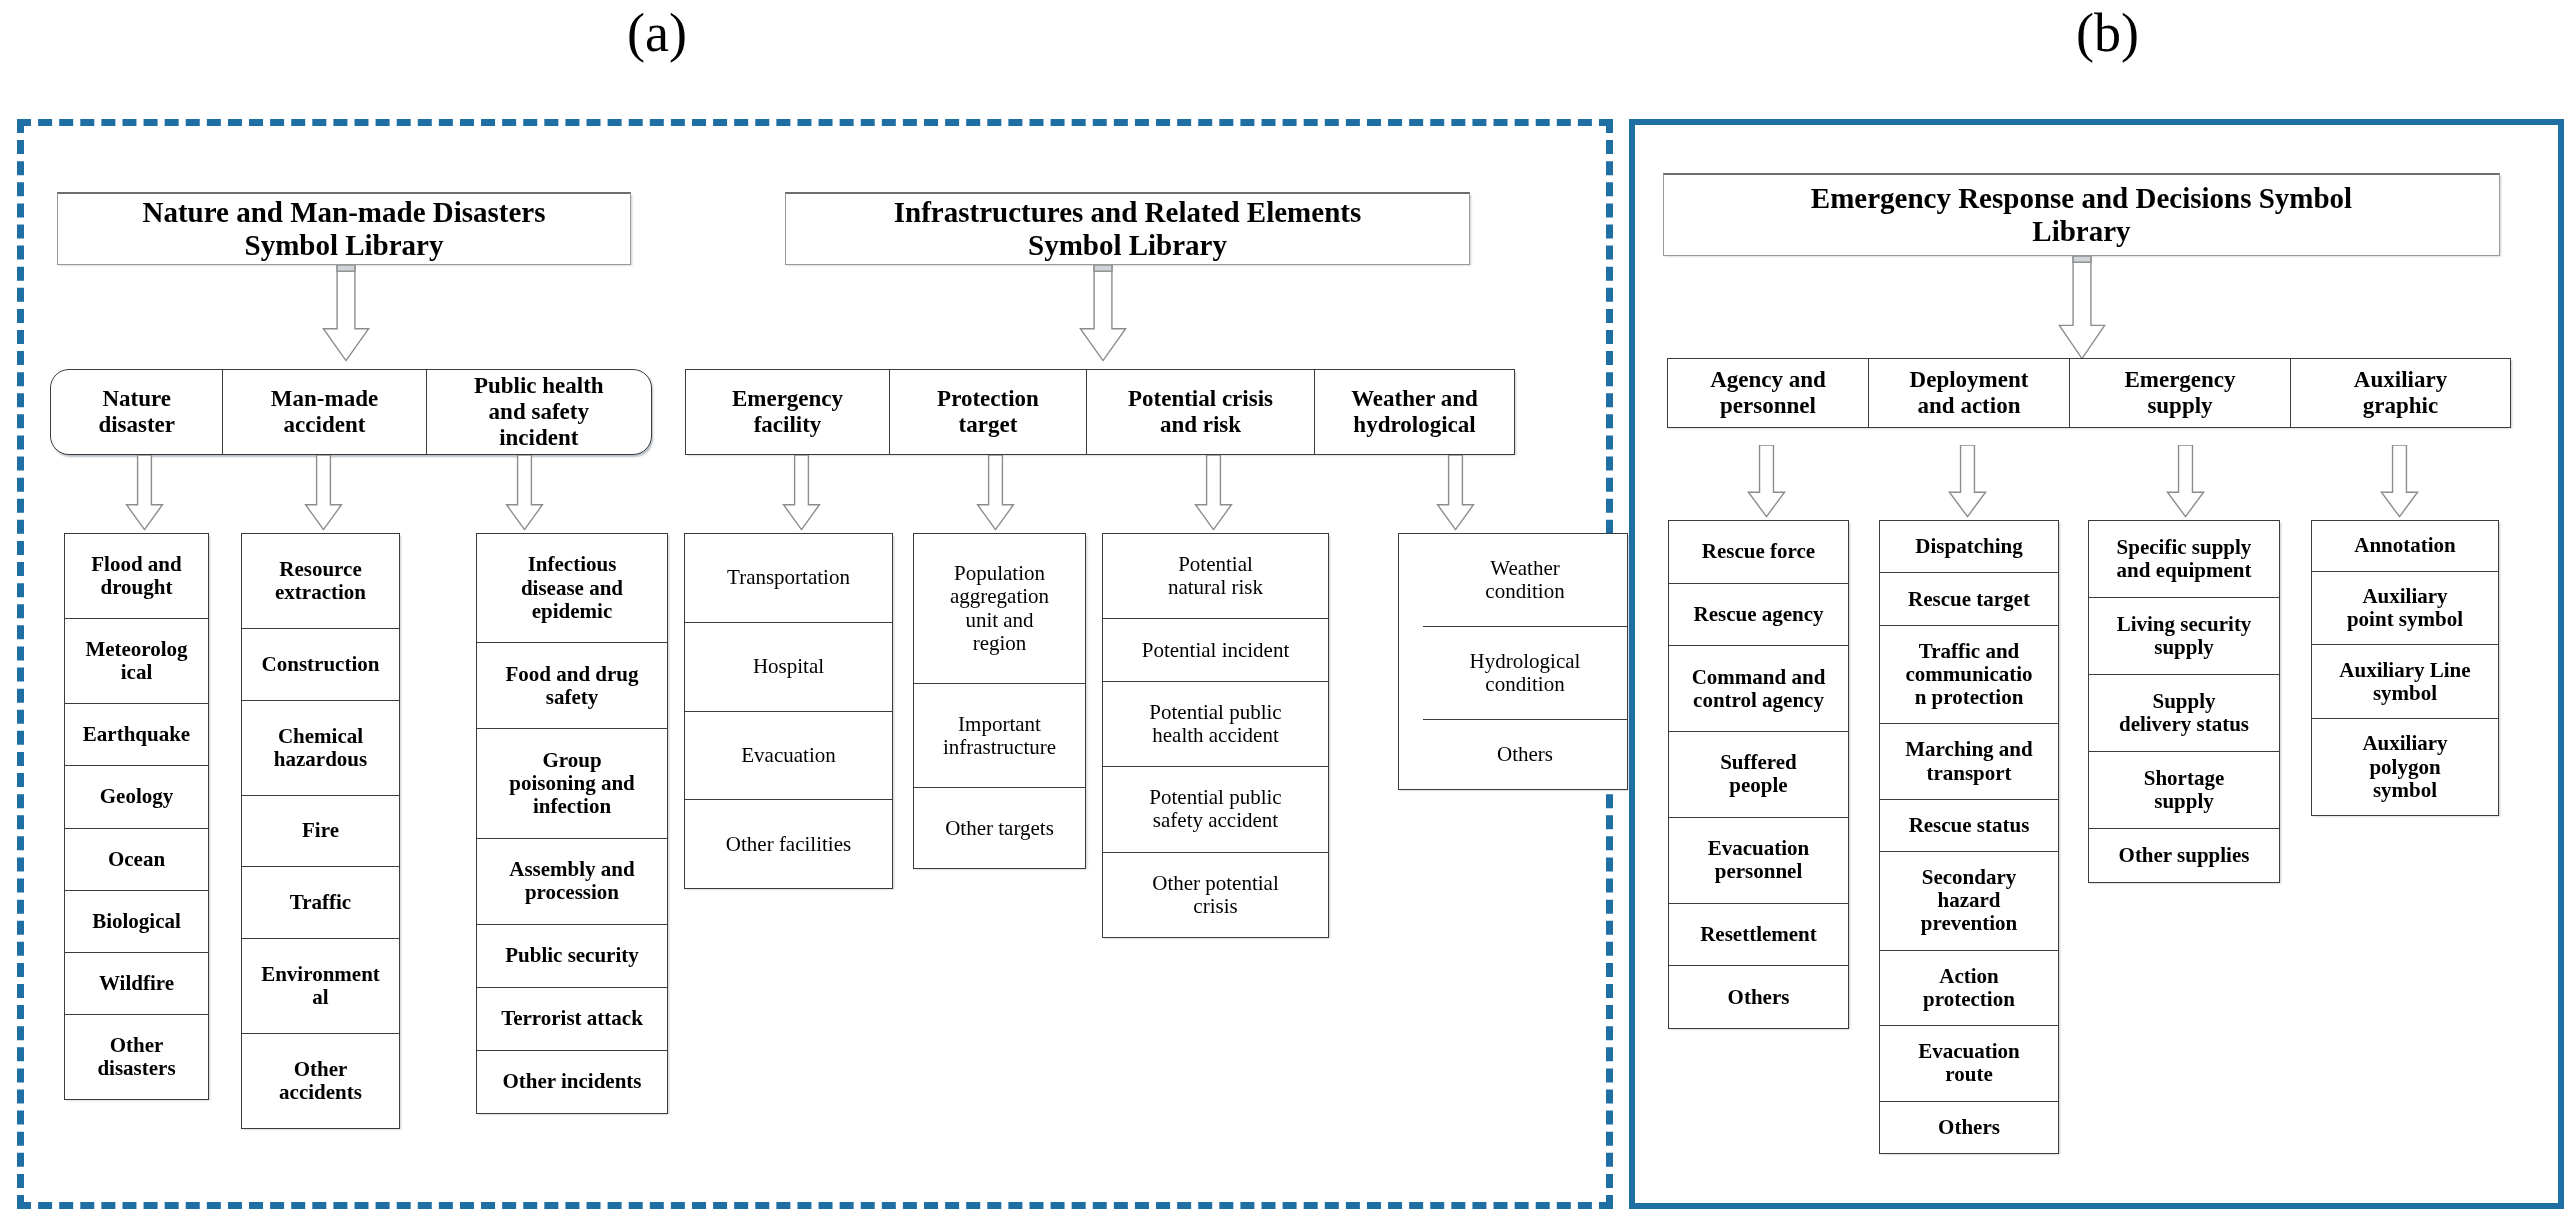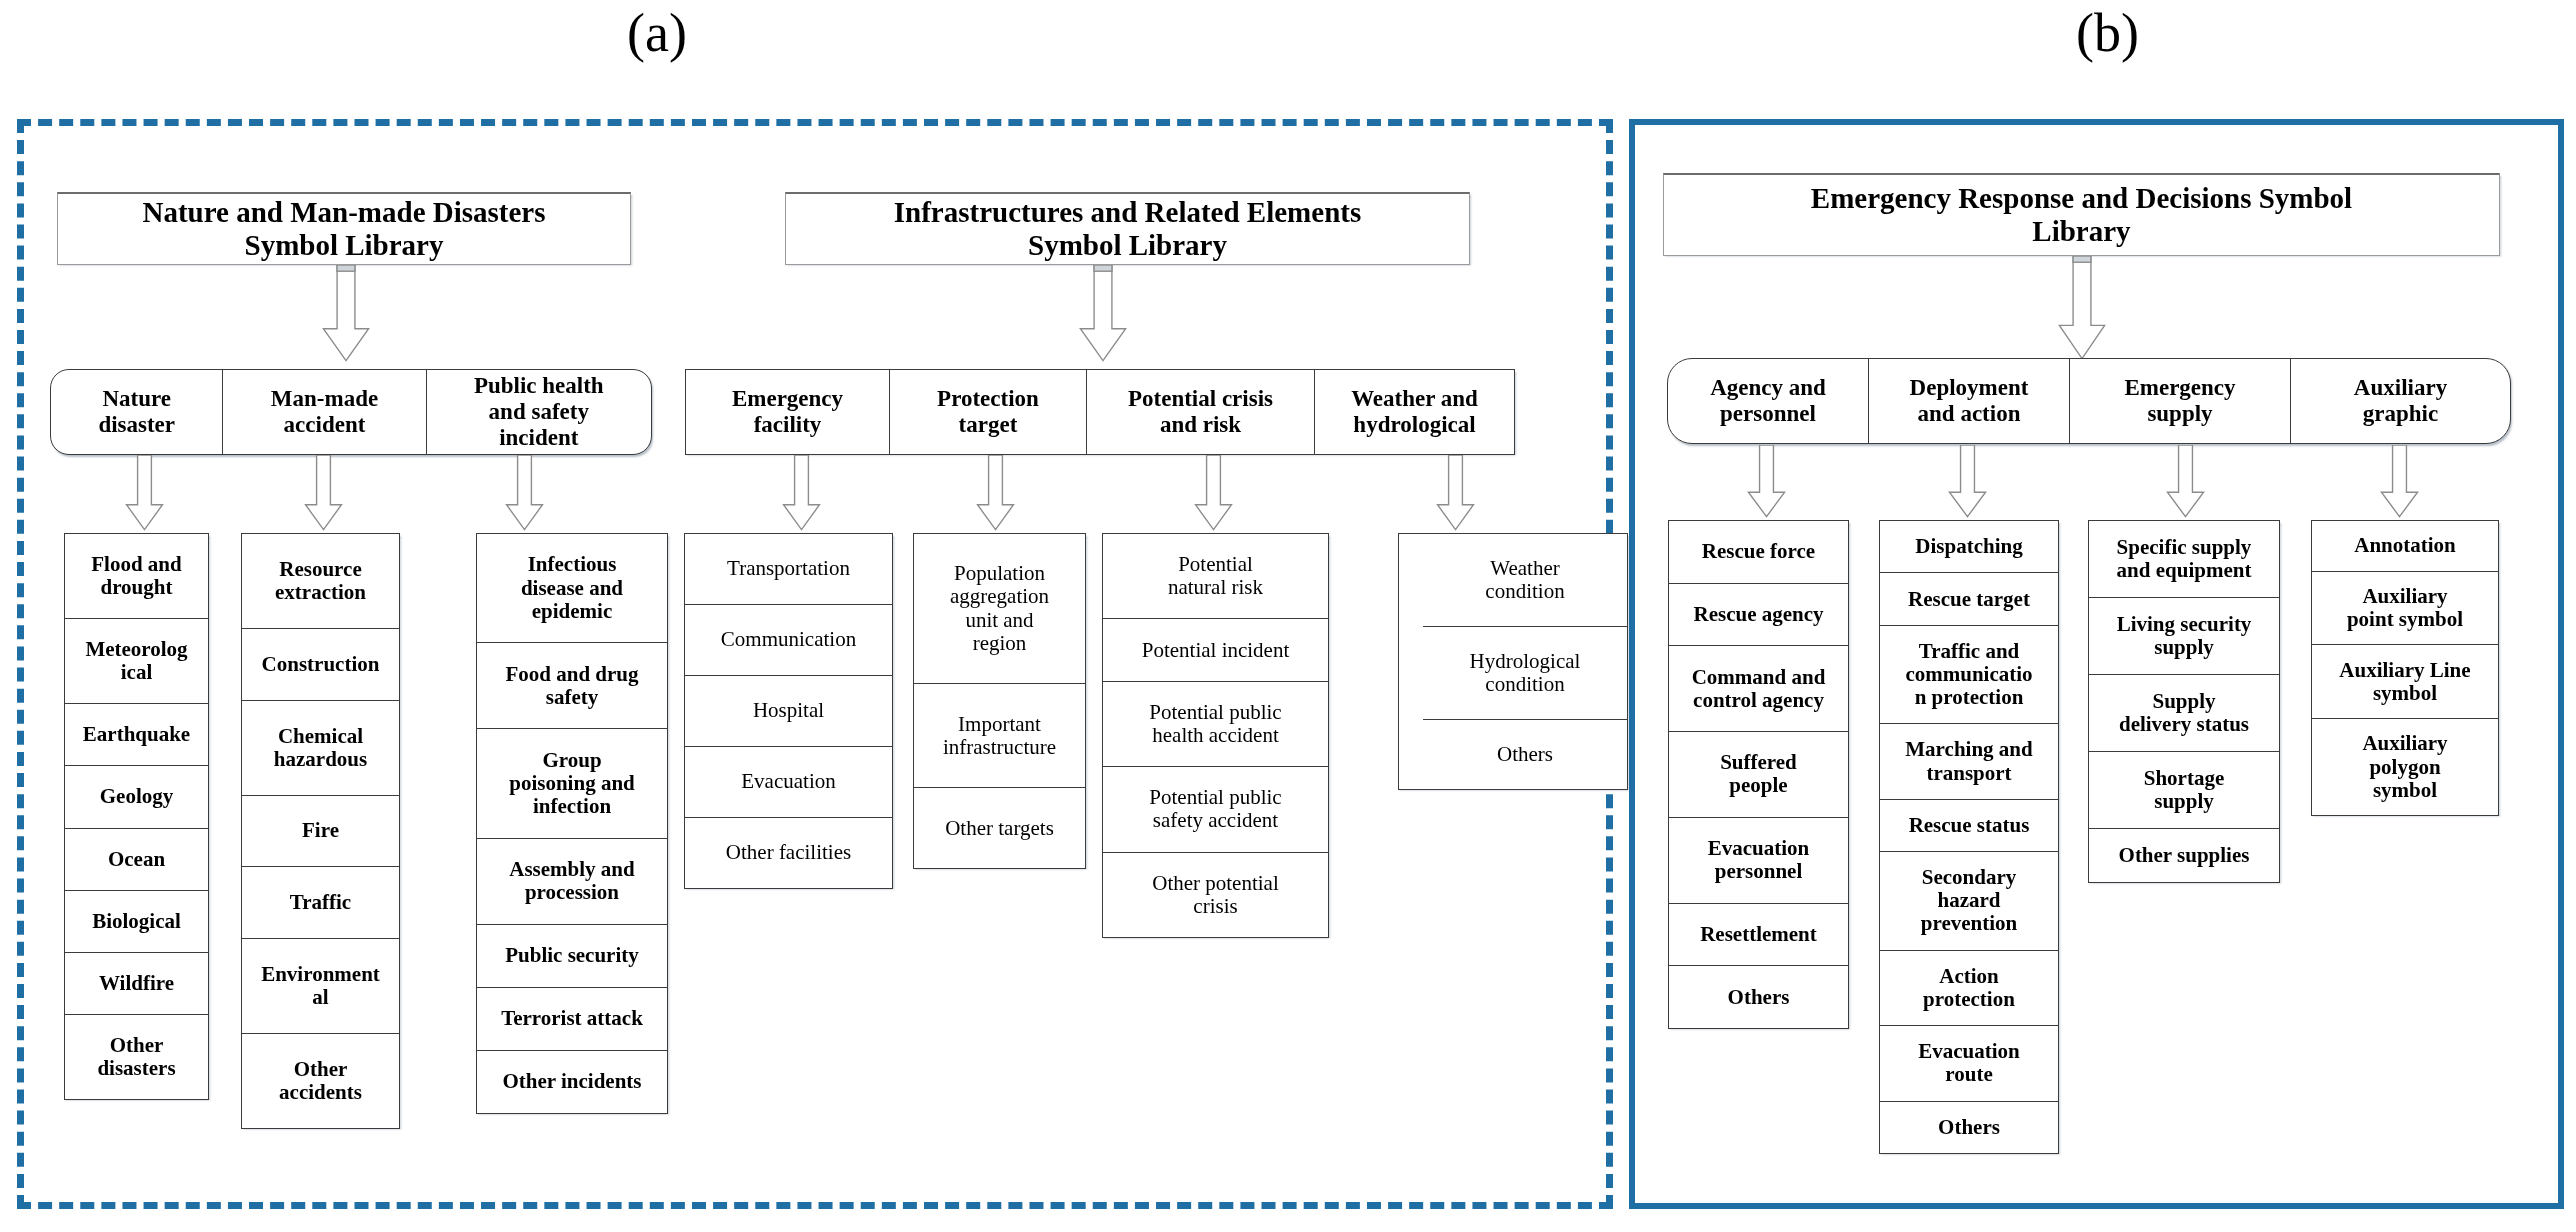--- a/index.html
+++ b/index.html
@@ -173,21 +173,20 @@
     </svg>
 </div>
 <div class="arrow" style="left:1436px;top:455px;width:39px;height:76px;">
   <svg viewBox="0 0 56 110">
       <polygon points="18,0 38,0 38,72 54,72 28,108 2,72 18,72" fill="#fff" stroke="#8c8c8c" stroke-width="2"></polygon>
     </svg>
 </div>
 
 <div class="stack" style="left:684px;top:533px;width:209px;height:356px;">
   <div class="item">Transportation</div>
-  <div class="item">Communication</div>
   <div class="item">Hospital</div>
   <div class="item">Evacuation</div>
   <div class="item">Other facilities</div>
 </div>
 
 <div class="stack" style="left:913px;top:533px;width:173px;height:336px;">
   <div class="item">Population<br>aggregation<br>unit and<br>region</div>
   <div class="item">Important<br>infrastructure</div>
   <div class="item">Other targets</div>
 </div>
@@ -210,21 +209,21 @@
 
 <div class="box title-box" style="left:1663px;top:173px;width:837px;height:83px;">Emergency Response and Decisions Symbol<br>Library</div>
 
 <div class="arrow" style="left:2058px;top:256px;width:48px;height:104px;">
   <svg viewBox="0 0 70 150" preserveAspectRatio="none">
     <polygon points="22,0 48,0 48,100 68,100 35,148 2,100 22,100" fill="#ffffff" stroke="#8c8c8c" stroke-width="2"></polygon>
     <rect x="22" y="0" width="26" height="9" fill="#cfd5da" stroke="#8c8c8c" stroke-width="2"></rect>
   </svg>
 </div>
 
-<div class="cat-strip" style="left:1667px;top:358px;width:844px;height:86px;border-radius:25px;">
+<div class="cat-strip" style="left:1667px;top:358px;width:844px;height:70px;">
   <div class="cat-cell" style="flex:0 0 201px;">Agency and<br>personnel</div>
   <div class="cat-cell" style="flex:0 0 201px;">Deployment<br>and action</div>
   <div class="cat-cell" style="flex:0 0 221px;">Emergency<br>supply</div>
   <div class="cat-cell">Auxiliary<br>graphic</div>
 </div>
 
 <div class="arrow" style="left:1747px;top:445px;width:39px;height:73px;">
   <svg viewBox="0 0 56 105">
       <polygon points="18,0 38,0 38,68 54,68 28,103 2,68 18,68" fill="#fff" stroke="#8c8c8c" stroke-width="2"></polygon>
     </svg>

